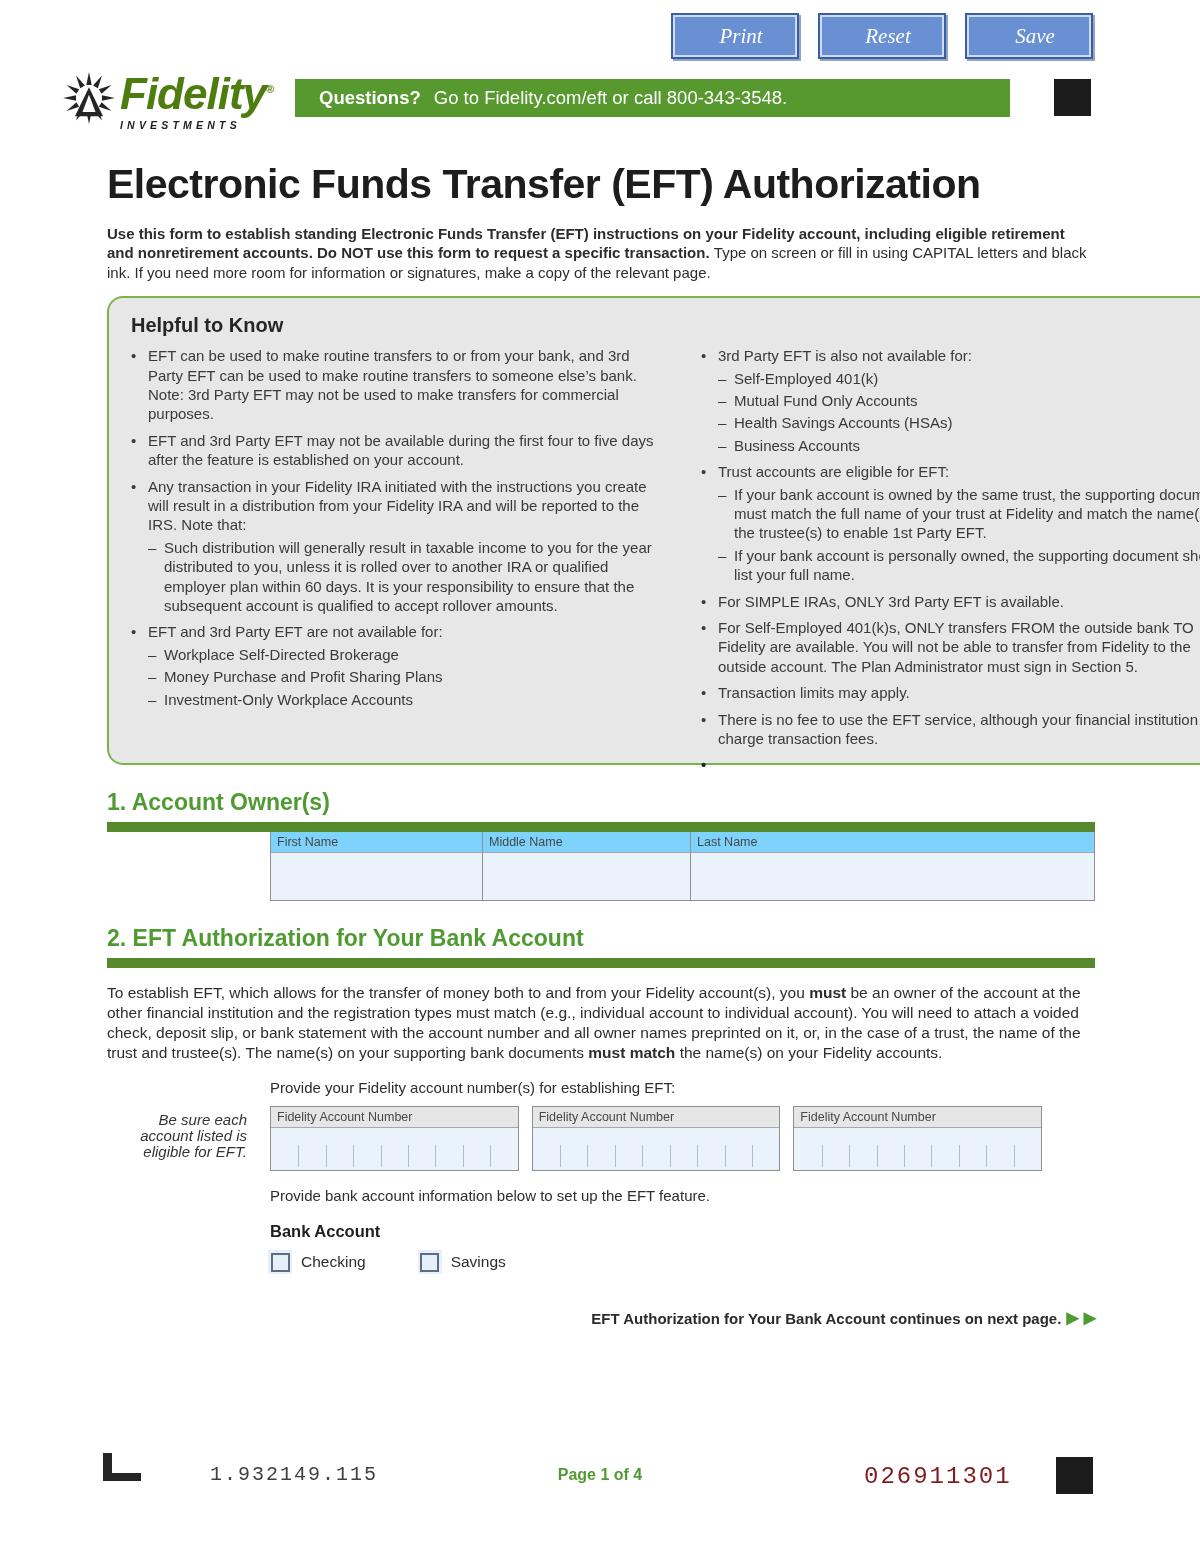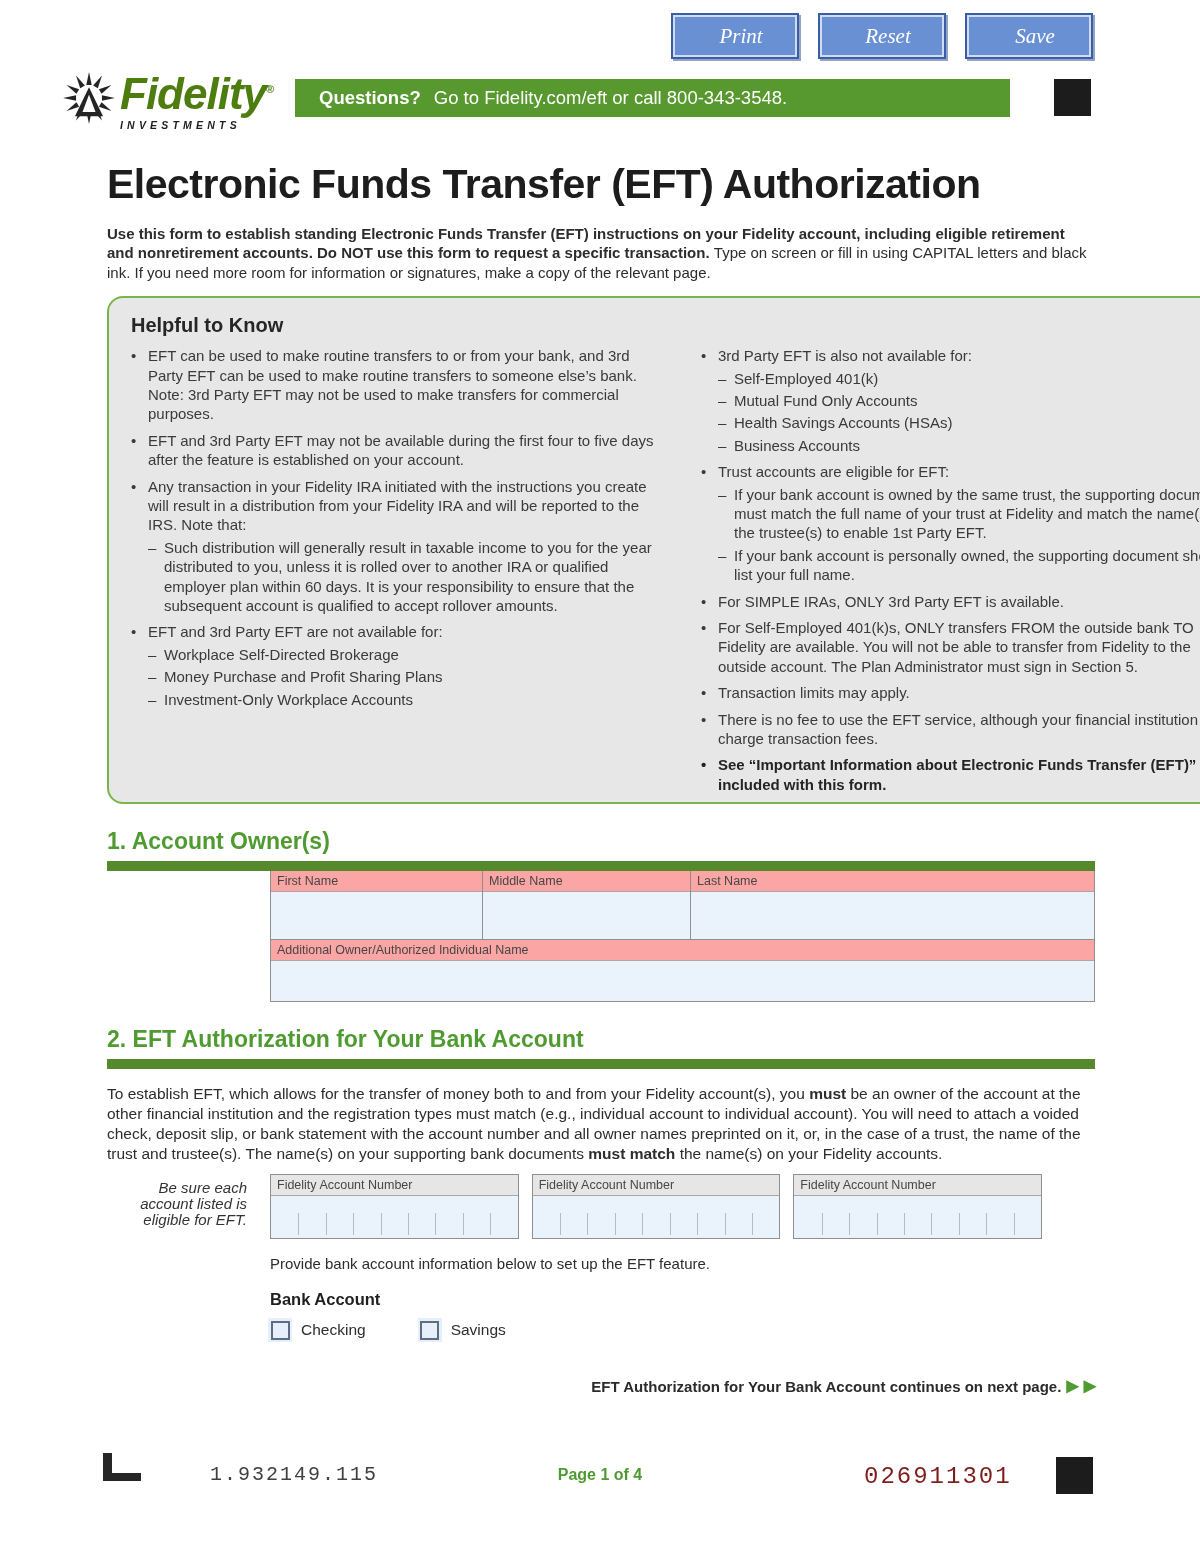--- a/index.html
+++ b/index.html
@@ -44,21 +44,21 @@
 
   
   h2.sec{margin:24px 107px 6px;font-size:23px;font-weight:bold;color:#4f9b31;}
   .secbar{height:10px;background:#55892c;margin:0 0 0 107px;width:988px;}
 
   
   .fields{margin:0 0 0 270px;width:825px;border:1px solid #8f8f8f;border-top:none;box-sizing:border-box;}
   .frow{display:flex;}
   .fcell{border-right:1px solid #8f8f8f;box-sizing:border-box;}
   .fcell:last-child{border-right:none;}
-  .flabel{background:#fca5a5;border-bottom:1px solid #a8a8a8;font-size:12.5px;color:#474747;
+  .flabel{background:#7dd3fc;border-bottom:1px solid #a8a8a8;font-size:12.5px;color:#474747;
           padding:3px 6px 3px 6px;}
   .finput{background:#eaf3fb;}
   .finput.h48{height:47px;}
   .finput.h40{height:40px;}
   .frow2{border-top:1px solid #8f8f8f;}
 
   
   .s2p{margin:15px 107px 0;width:988px;font-size:15.5px;line-height:20px;color:#2d2d2d;}
   .provide{margin:16px 0 0 270px;font-size:15px;color:#2d2d2d;}
   .acct-row{display:flex;margin:10px 158px 0 107px;}
@@ -158,21 +158,21 @@
           <div class="hb-item dash"><span class="marker">–</span><span>Mutual Fund Only Accounts</span></div>
           <div class="hb-item dash"><span class="marker">–</span><span>Health Savings Accounts (HSAs)</span></div>
           <div class="hb-item dash"><span class="marker">–</span><span>Business Accounts</span></div>
           <div class="hb-item bullet"><span class="marker">•</span><span>Trust accounts are eligible for EFT:</span></div>
           <div class="hb-item dash"><span class="marker">–</span><span>If your bank account is owned by the same trust, the supporting document must match the full name of your trust at Fidelity and match the name(s) of the trustee(s) to enable 1st Party EFT.</span></div>
           <div class="hb-item dash"><span class="marker">–</span><span>If your bank account is personally owned, the supporting document should list your full name.</span></div>
           <div class="hb-item bullet"><span class="marker">•</span><span>For SIMPLE IRAs, ONLY 3rd Party EFT is available.</span></div>
           <div class="hb-item bullet"><span class="marker">•</span><span>For Self-Employed 401(k)s, ONLY transfers FROM the outside bank TO Fidelity are available. You will not be able to transfer from Fidelity to the outside account. The Plan Administrator must sign in Section 5.</span></div>
           <div class="hb-item bullet"><span class="marker">•</span><span>Transaction limits may apply.</span></div>
           <div class="hb-item bullet"><span class="marker">•</span><span>There is no fee to use the EFT service, although your financial institution may charge transaction fees.</span></div>
-          <div class="hb-item bullet boldi"><span class="marker">•</span><span>See “Important Information about Electronic Funds Transfer (EFT)” included with this form.</span></div>
+          <div class="hb-item bullet boldi"><span class="marker">•</span></div>
         </div>
     </div>
   </div>
 
   <h2 class="sec">1. Account Owner(s)</h2>
   <div class="secbar"></div>
   <div class="fields">
     <div class="frow">
       <div class="fcell" style="width:212px;">
         <div class="flabel">First Name</div>
@@ -180,32 +180,27 @@
       </div>
       <div class="fcell" style="width:208px;">
         <div class="flabel">Middle Name</div>
         <div class="finput h48"></div>
       </div>
       <div class="fcell" style="flex:1;">
         <div class="flabel">Last Name</div>
         <div class="finput h48"></div>
       </div>
     </div>
-    <div class="frow frow2">
-      <div class="fcell" style="flex:1;">
-        <div class="flabel">Additional Owner/Authorized Individual Name</div>
-        <div class="finput h40"></div>
-      </div>
-    </div>
   </div>
 
   <h2 class="sec">2. EFT Authorization for Your Bank Account</h2>
   <div class="secbar"></div>
   <p class="s2p"><span>To establish EFT, which allows for the transfer of money both to and from your Fidelity account(s), you </span><span class="b">must</span><span> be an owner of the account at the other financial institution and the registration types must match (e.g., individual account to individual account). You will need to attach a voided check, deposit slip, or bank statement with the account number and all owner names preprinted on it, or, in the case of a trust, the name of the trust and trustee(s). The name(s) on your supporting bank documents </span><span class="b">must match</span><span> the name(s) on your Fidelity accounts.</span></p>
 
+  <div class="provide">Provide your Fidelity account number(s) for establishing EFT:</div>
 
   <div class="acct-row">
     <div class="margin-note">Be sure each account listed is eligible for EFT.</div>
     <div class="combs">
         <div class="comb-box">
           <div class="comb-label">Fidelity Account Number</div>
           <div class="comb">
             <div class="cell"></div>
             <div class="cell"></div>
             <div class="cell"></div>

